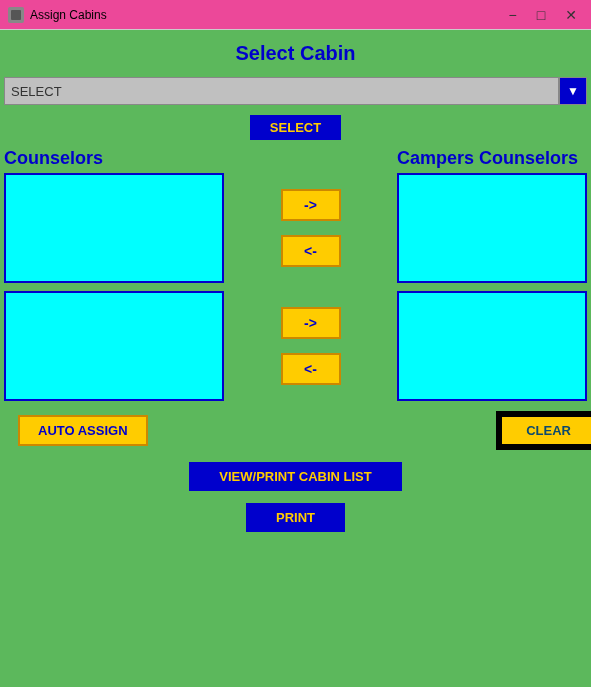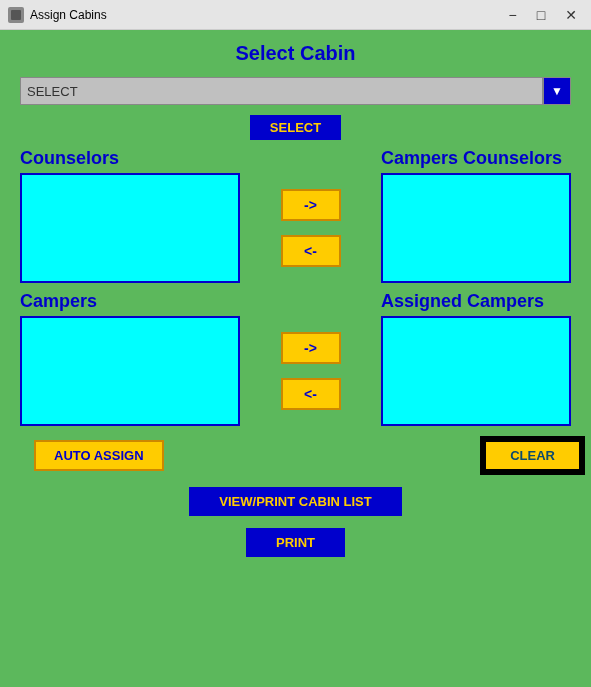--- a/index.html
+++ b/index.html
@@ -4,21 +4,21 @@
   <style>
     * { box-sizing: border-box; margin: 0; padding: 0; }
     body {
       background: #4CAF50;
       font-family: 'Segoe UI', Tahoma, Geneva, Verdana, sans-serif;
       width: 591px;
       height: 687px;
       overflow: hidden;
     }
     .title-bar {
-      background: #e5e5e5;
+      background: #ec4899;
       height: 30px;
       display: flex;
       align-items: center;
       padding: 0 8px;
       border-bottom: 1px solid #ccc;
       user-select: none;
     }
     .title-bar-icon {
       width: 16px;
       height: 16px;
@@ -44,21 +44,21 @@
       cursor: pointer;
       font-size: 14px;
       color: #333;
       padding: 2px 6px;
       line-height: 1;
     }
 
     .main-content {
       background: #5cb85c;
       height: 657px;
-      padding: 12px 20px;
+      padding: 12px 4px;
       display: flex;
       flex-direction: column;
       align-items: center;
       gap: 8px;
     }
     .page-title {
       font-size: 20px;
       font-weight: bold;
       color: #0000cc;
       text-align: center;
@@ -237,24 +237,20 @@
       <div class="list-box"></div>
       <div class="arrow-col">
         <button class="arrow-btn">-&gt;</button>
         <button class="arrow-btn">&lt;-</button>
       </div>
       <div class="assigned-list-box"></div>
     </div>
   </div>
 
   <div class="two-col-section">
-    <div class="labels-row">
-      <span class="section-label">Campers</span>
-      <span class="section-label right-label">Assigned Campers</span>
-    </div>
     <div class="two-col-row">
       <div class="list-box"></div>
       <div class="arrow-col">
         <button class="arrow-btn">-&gt;</button>
         <button class="arrow-btn">&lt;-</button>
       </div>
       <div class="assigned-list-box"></div>
     </div>
   </div>
 

